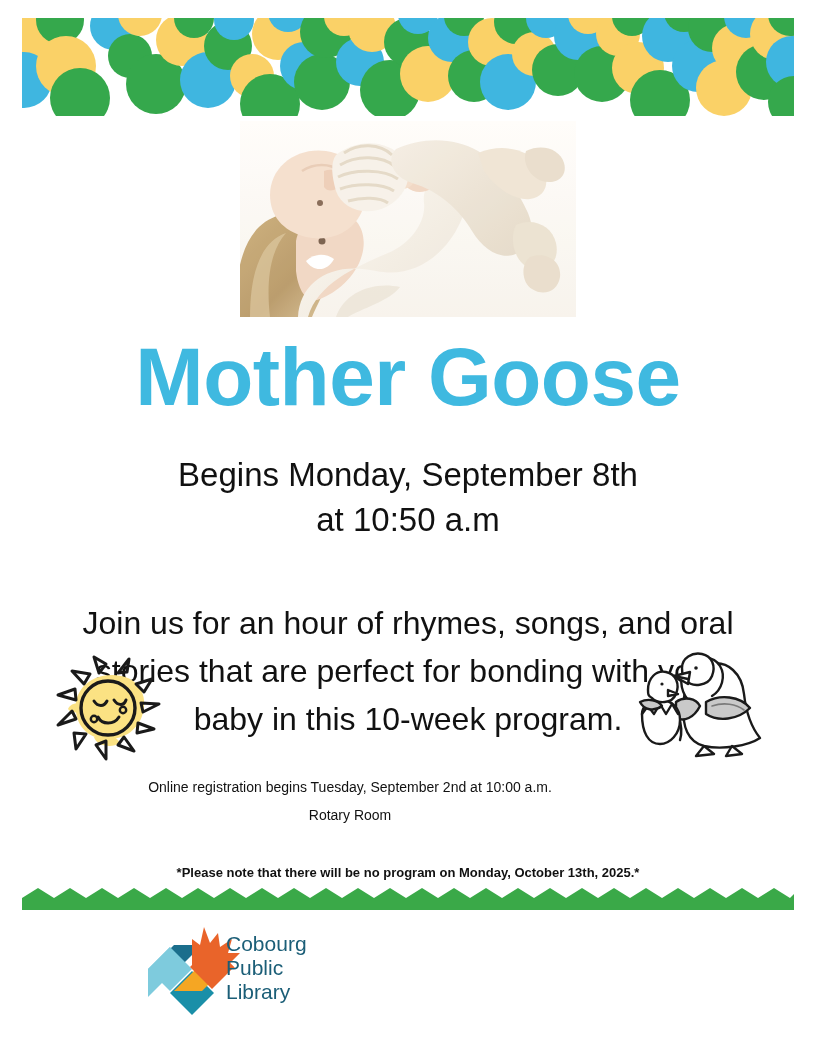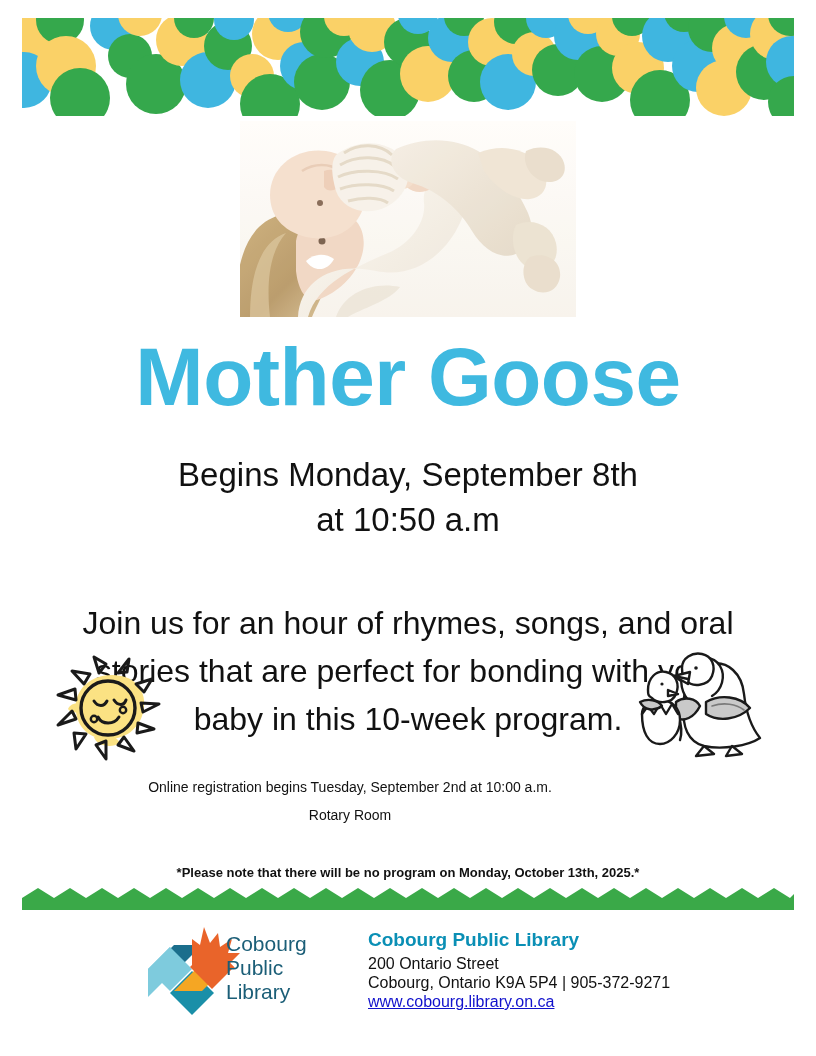--- a/index.html
+++ b/index.html
@@ -428,20 +428,14 @@
       <path d="M52 42 L52 16 L60 22 L64 4 L70 20 L78 10 L80 24 L92 16 L88 30 L100 30 L90 40 L96 46 L52 46 Z" fill="#e9642a"></path>
       <path d="M40 44 L62 22 L92 22 L92 44 Z" fill="#e9642a" opacity="0"></path>
       <path d="M50 44 L72 22 L94 44 L72 66 Z" fill="#e9642a"></path>
 
       <text x="86" y="28" font-family="Liberation Sans, sans-serif" font-size="21" fill="#1b5e77">Cobourg</text>
       <text x="86" y="52" font-family="Liberation Sans, sans-serif" font-size="21" fill="#1b5e77">Public</text>
       <text x="86" y="76" font-family="Liberation Sans, sans-serif" font-size="21" fill="#1b5e77">Library</text>
     </svg>
   </div>
 
-  <div class="footer-text">
-    <div class="footer-title">Cobourg Public Library</div>
-    <div class="footer-line">200 Ontario Street</div>
-    <div class="footer-line">Cobourg, Ontario K9A 5P4 | 905-372-9271</div>
-    <a class="footer-url" href="#">www.cobourg.library.on.ca</a>
-  </div>
 
 </div>
 
 </body></html>

